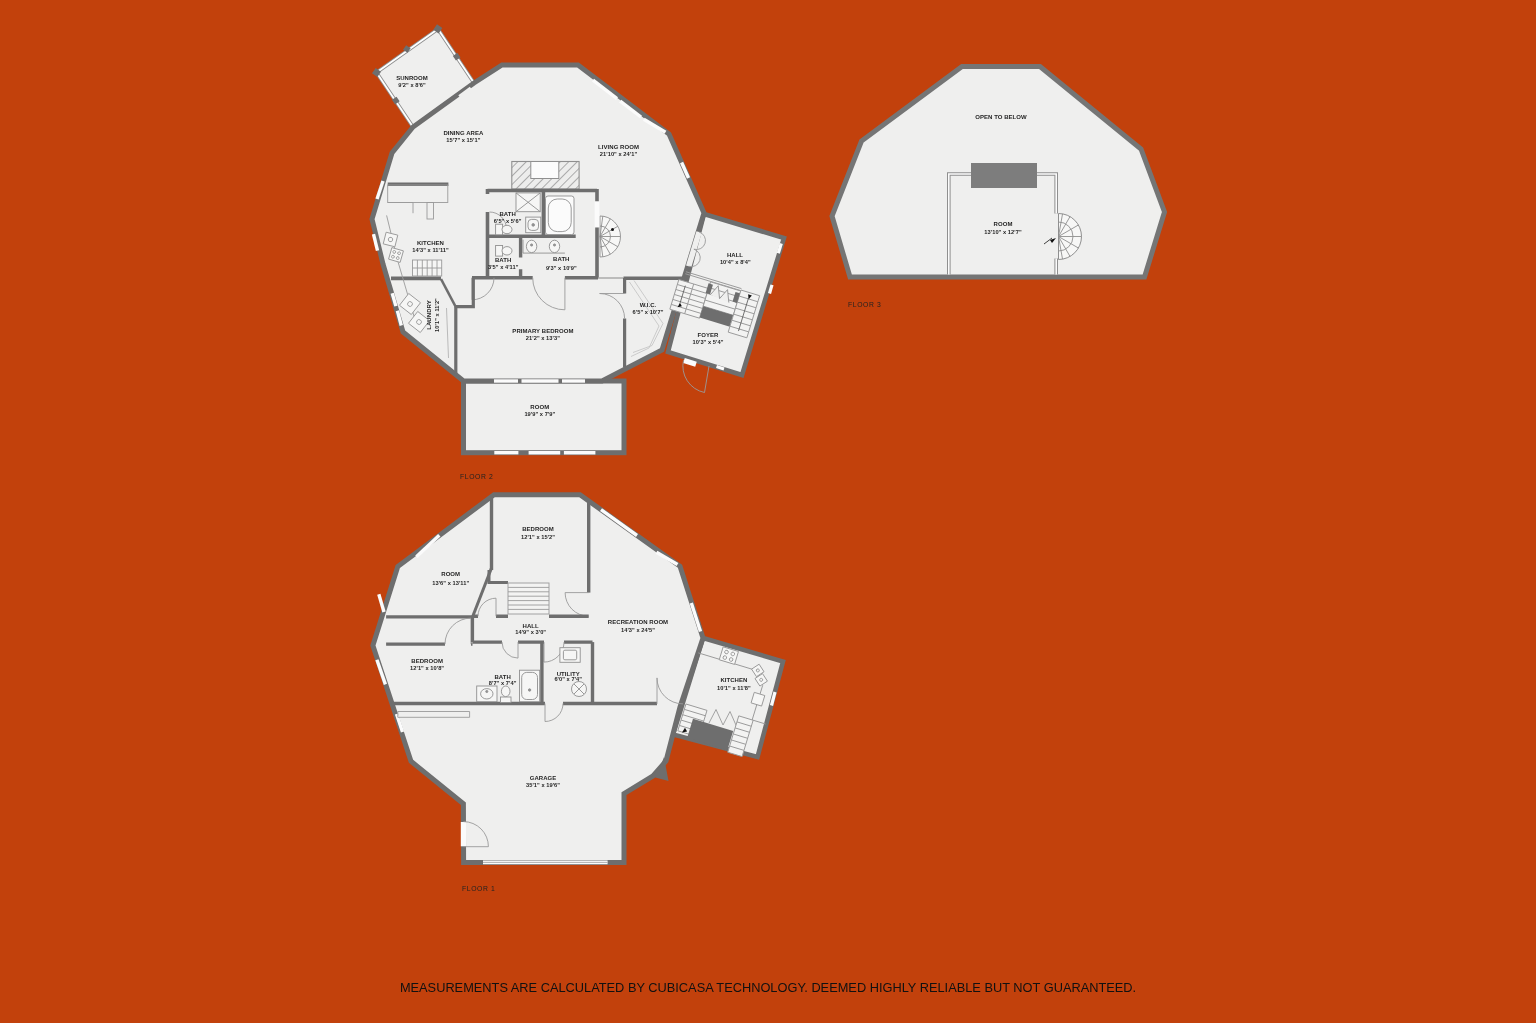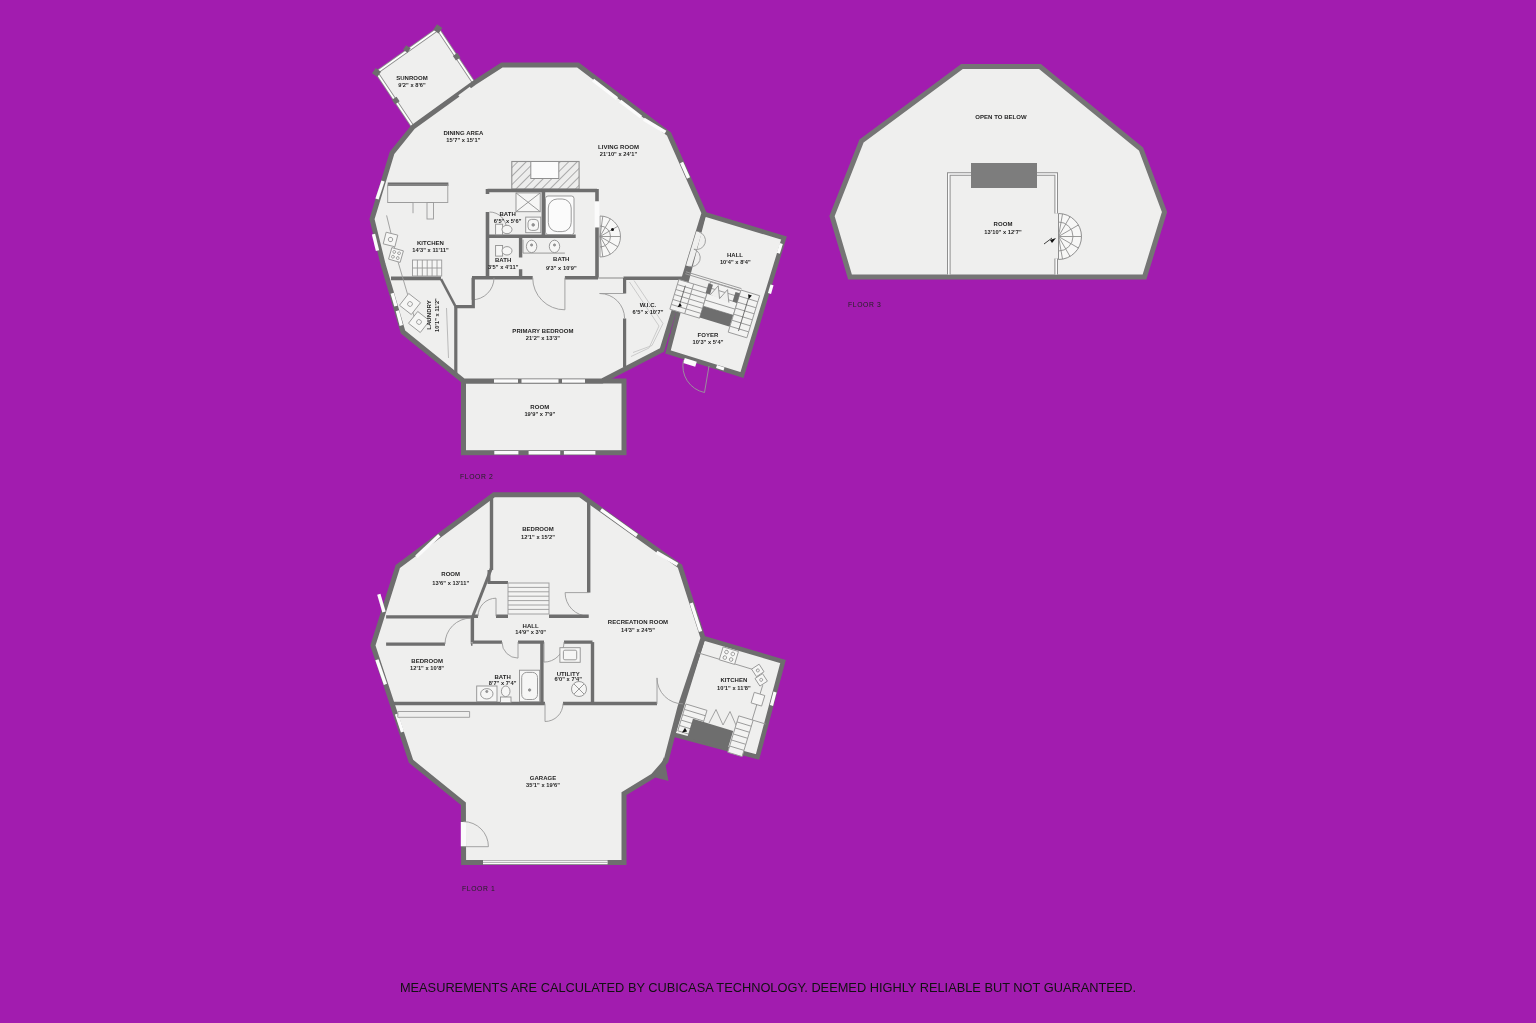--- a/index.html
+++ b/index.html
@@ -1,16 +1,16 @@
 <!DOCTYPE html>
 <html><head>
 <meta charset="utf-8">
 <style>
   html,body{margin:0;padding:0;background:#ffffff;}
-  .page{position:relative;width:1536px;height:1023px;background:#a21caf;overflow:hidden;}
+  .page{position:relative;width:1536px;height:1023px;background:#c2410c;overflow:hidden;}
   svg{position:absolute;left:0;top:0;}
   text{font-family:"Liberation Sans", sans-serif;fill:#1f1f1f;}
   .lbl{font-size:6.0px;font-weight:700;letter-spacing:0.05px;}
   .dim{font-size:5.7px;font-weight:700;letter-spacing:0.05px;}
   .flr{font-size:6.8px;font-weight:400;letter-spacing:0.6px;fill:#222;}
   .disc{font-size:12.8px;font-weight:400;letter-spacing:0px;fill:#111;}
 </style>
 </head>
 <body>
 <div class="page">

